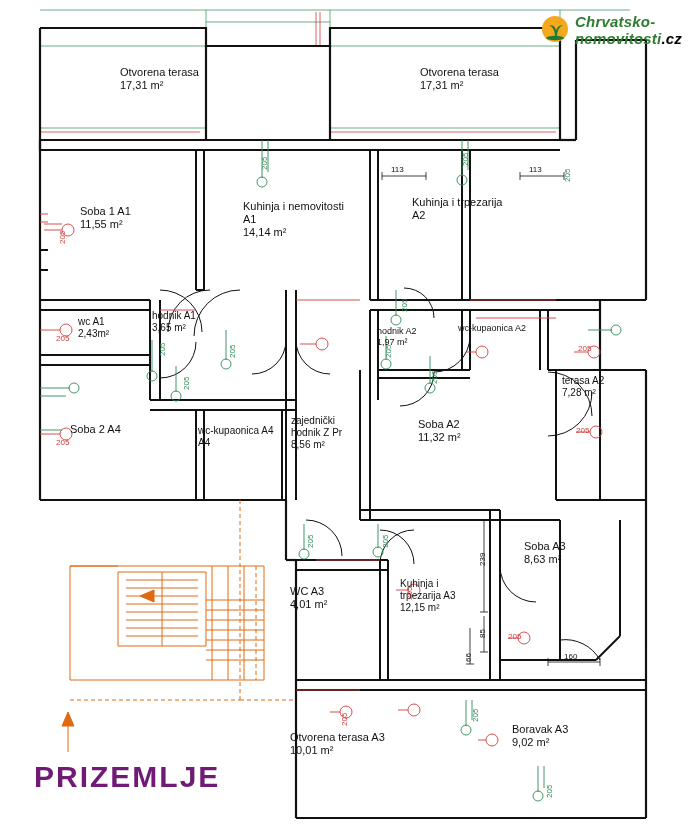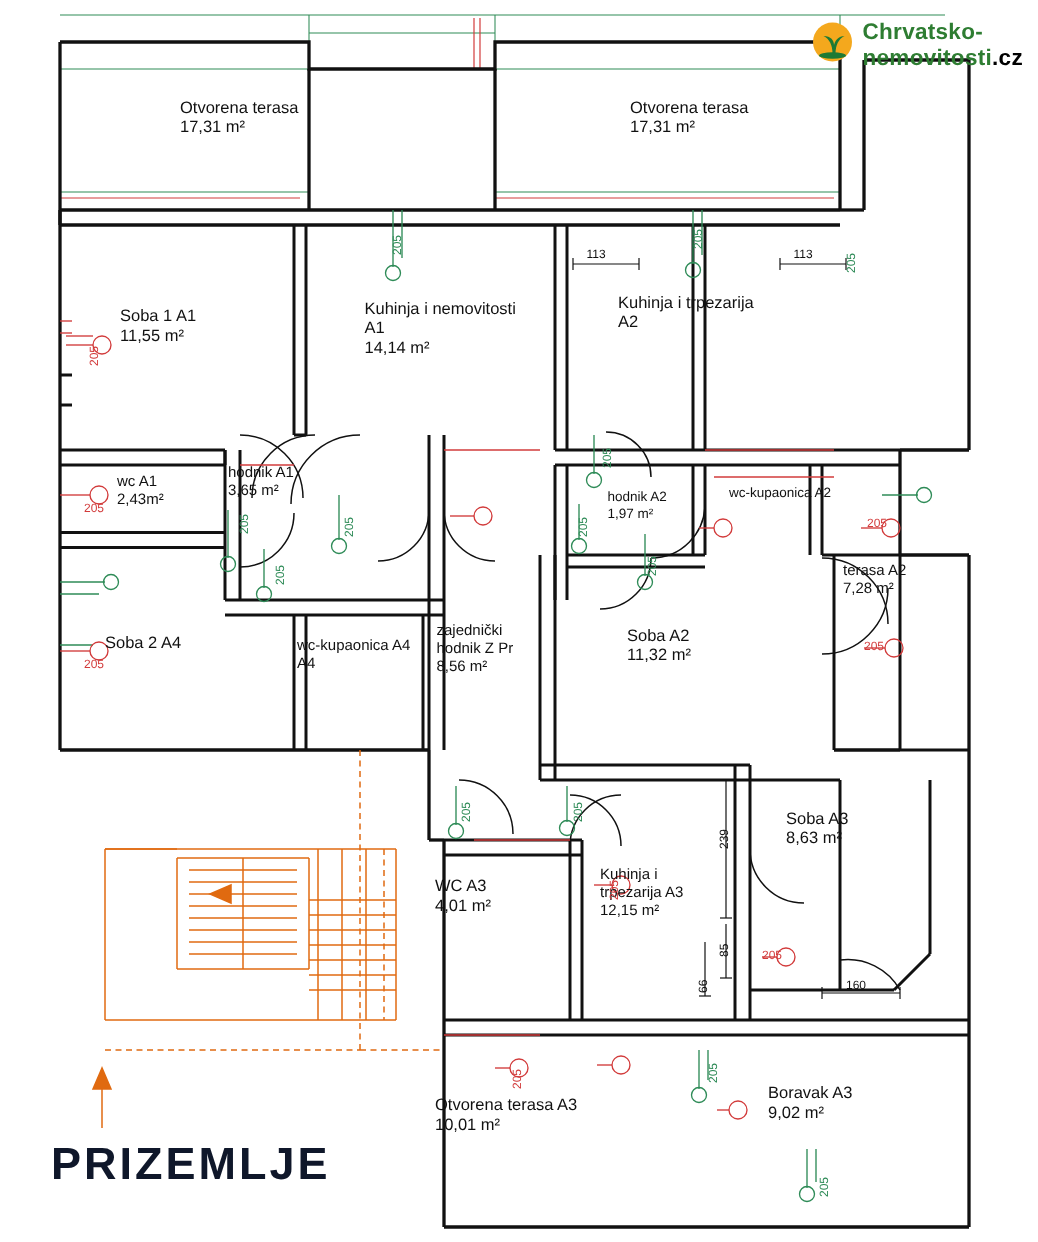--- a/index.html
+++ b/index.html
@@ -3,29 +3,29 @@
 <meta charset="utf-8">
 <style>
   html,body{margin:0;padding:0;background:#ffffff;}
   body{width:692px;height:828px;font-family:"Liberation Sans",sans-serif;color:#111;overflow:hidden;}
   #stage{position:relative;width:692px;height:828px;}
   svg#plan{position:absolute;left:0;top:0;width:692px;height:828px;}
   .lbl{position:absolute;text-align:left;line-height:1.18;color:#111;}
   .lbl .t{display:block;}
   .f11{font-size:11px;}
   .f10{font-size:10px;}
-  .f9{font-size:9px;padding-left:28px;}
+  .f9{font-size:9px;}
   .dim{position:absolute;font-size:8px;color:#111;}
   .red{color:#d23b3b;}
   .grn{color:#2e8b57;}
   #logo{position:absolute;right:10px;top:14px;display:flex;align-items:center;gap:6px;}
-  #logo .ltext{font-size:15px;font-weight:bold;color:#2e7d32;line-height:1.12;letter-spacing:.2px;}
+  #logo .ltext{font-size:15px;font-weight:bold;color:#2e7d32;line-height:1.12;letter-spacing:.2px;font-style:italic;}
   #logo .ltext .cz{color:#000000;}
   #logo .sun{flex:0 0 auto;}
-  #title{position:absolute;left:34px;top:760px;font-size:30px;font-weight:bold;letter-spacing:2px;color:#0f172a;}
+  #title{position:absolute;left:34px;top:760px;font-size:30px;font-weight:bold;letter-spacing:2px;color:#701a75;}
   .vert{transform:rotate(-90deg);transform-origin:left top;white-space:nowrap;}
 </style>
 </head>
 <body>
 
 <div id="stage">
 
   <svg id="plan" viewBox="0 0 692 828">
 
     <g stroke="#2e8b57" stroke-width="0.7" fill="none">

